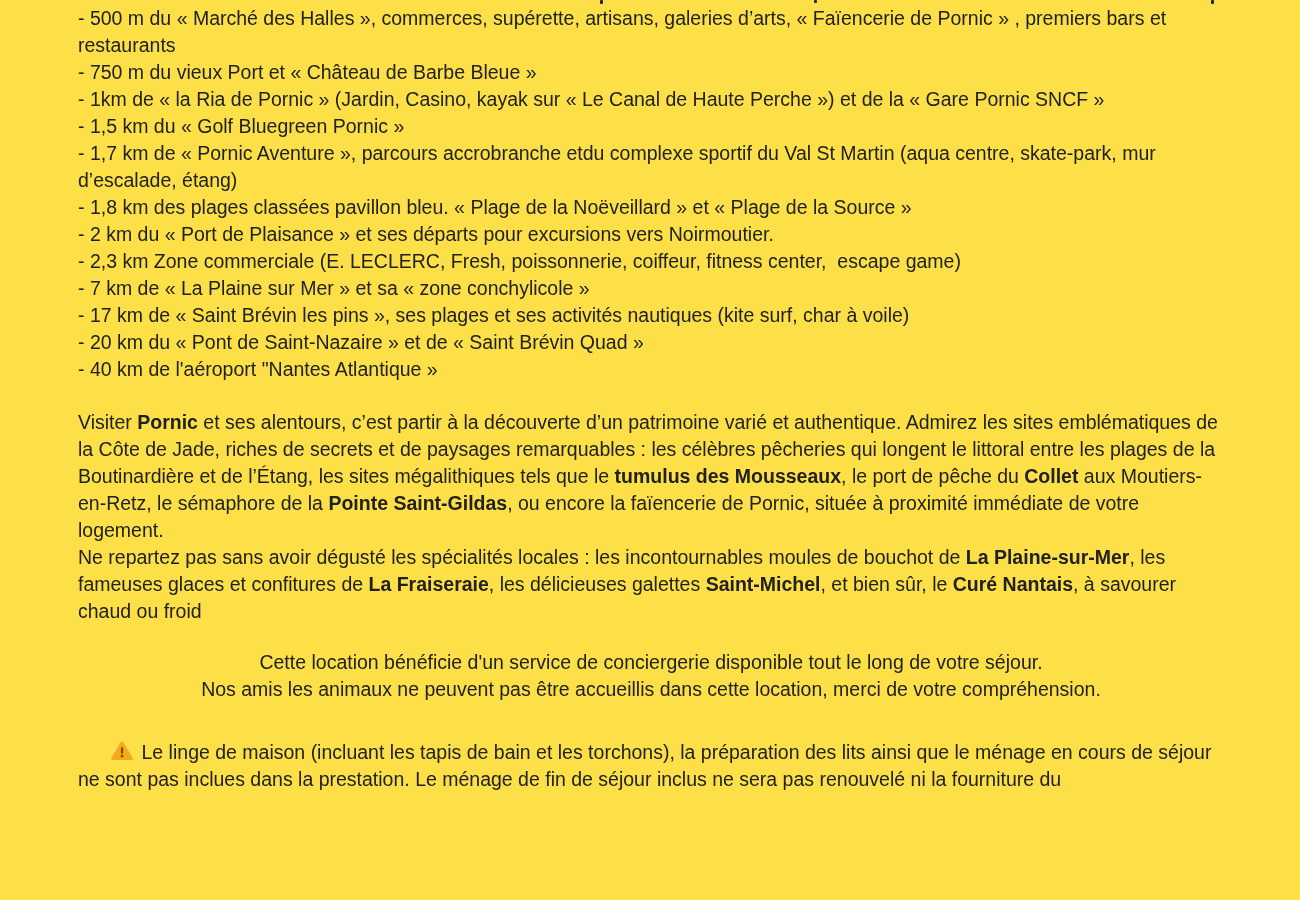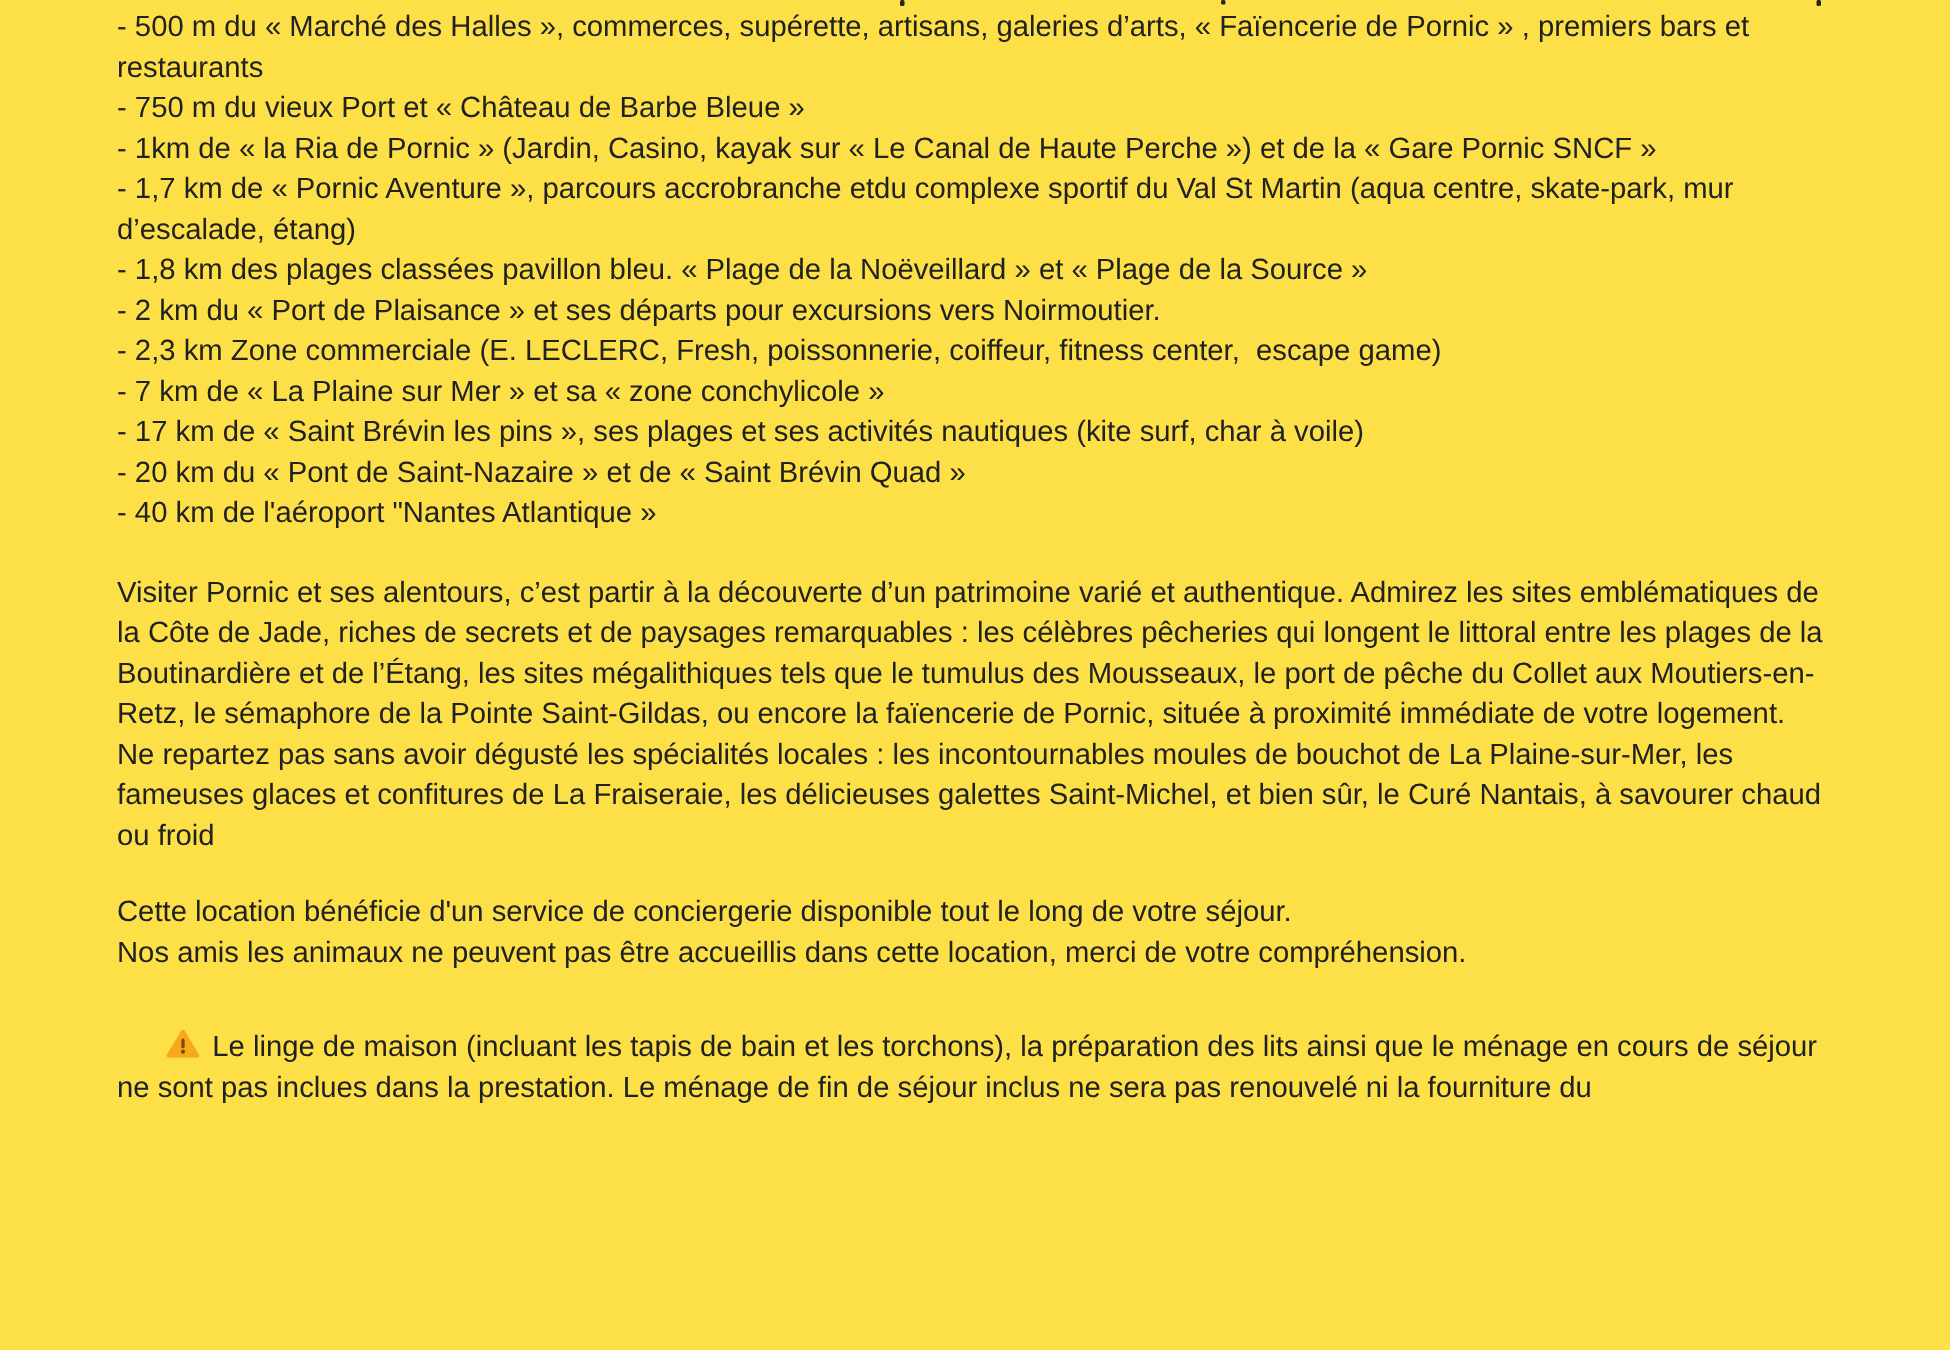--- a/index.html
+++ b/index.html
@@ -14,23 +14,23 @@
   }
   .content{
     position:absolute;
     left:78px;
     top:5px;
     width:1146px;
     font-size:19.5px;
     line-height:27px;
   }
   .line{white-space:pre-wrap;}
-  .b{font-weight:normal;}
+  .b{font-weight:bold;}
   .para-block{margin-top:26px;}
-  .info-block{margin-top:24px;}
+  .info-block{margin-top:24px;text-align:center;}
   .warning-para{margin-top:9px;white-space:pre-wrap;}
   .warn-icon{
     display:inline-block;
     width:22px;height:20px;
     vertical-align:-2px;
     margin-right:9px;
   }
   .artifact{
     position:absolute;
     background:#242424;
@@ -45,20 +45,21 @@
   <div class="artifact" style="left:600px;top:0;width:3px;height:4px;"></div>
   <div class="artifact" style="left:814px;top:0;width:3px;height:3px;"></div>
   <div class="artifact" style="left:1211px;top:0;width:3px;height:4px;"></div>
 
   <div class="content">
 
     <div>
         <div class="line">- 500 m du « Marché des Halles », commerces, supérette, artisans, galeries d’arts, « Faïencerie de Pornic » , premiers bars et restaurants</div>
         <div class="line">- 750 m du vieux Port et « Château de Barbe Bleue »</div>
         <div class="line">- 1km de « la Ria de Pornic » (Jardin, Casino, kayak sur « Le Canal de Haute Perche ») et de la « Gare Pornic SNCF »</div>
+        <div class="line">- 1,5 km du « Golf Bluegreen Pornic »</div>
         <div class="line">- 1,7 km de « Pornic Aventure », parcours accrobranche etdu complexe sportif du Val St Martin (aqua centre, skate-park, mur d’escalade, étang)</div>
         <div class="line">- 1,8 km des plages classées pavillon bleu. « Plage de la Noëveillard » et « Plage de la Source »</div>
         <div class="line">- 2 km du « Port de Plaisance » et ses départs pour excursions vers Noirmoutier.</div>
         <div class="line">- 2,3 km Zone commerciale (E. LECLERC, Fresh, poissonnerie, coiffeur, fitness center,  escape game)</div>
         <div class="line">- 7 km de « La Plaine sur Mer » et sa « zone conchylicole »</div>
         <div class="line">- 17 km de « Saint Brévin les pins », ses plages et ses activités nautiques (kite surf, char à voile)</div>
         <div class="line">- 20 km du « Pont de Saint-Nazaire » et de « Saint Brévin Quad »</div>
         <div class="line">- 40 km de l'aéroport "Nantes Atlantique »</div>
       </div>
 

